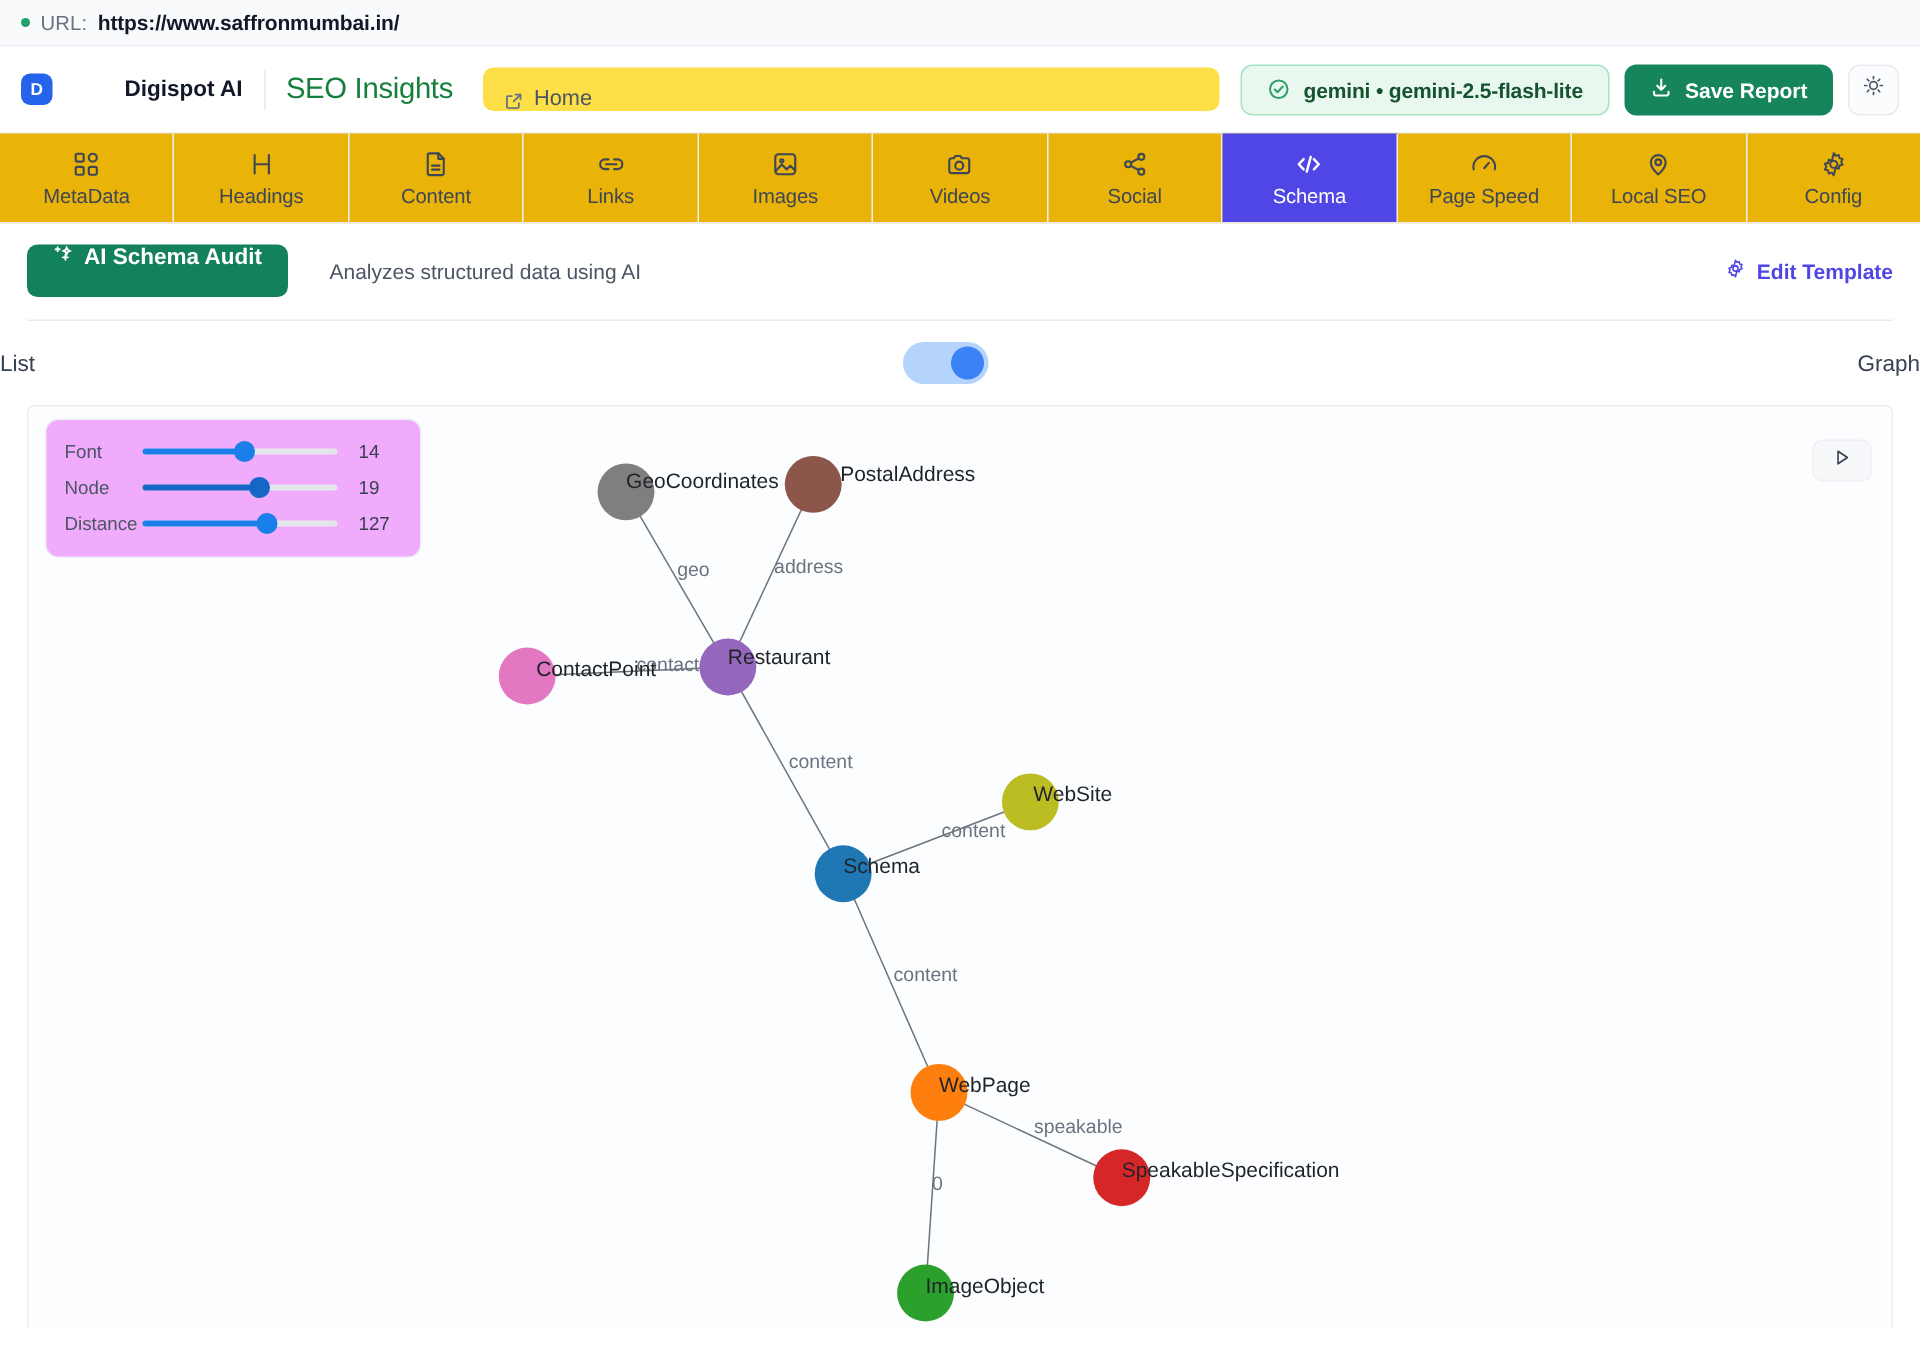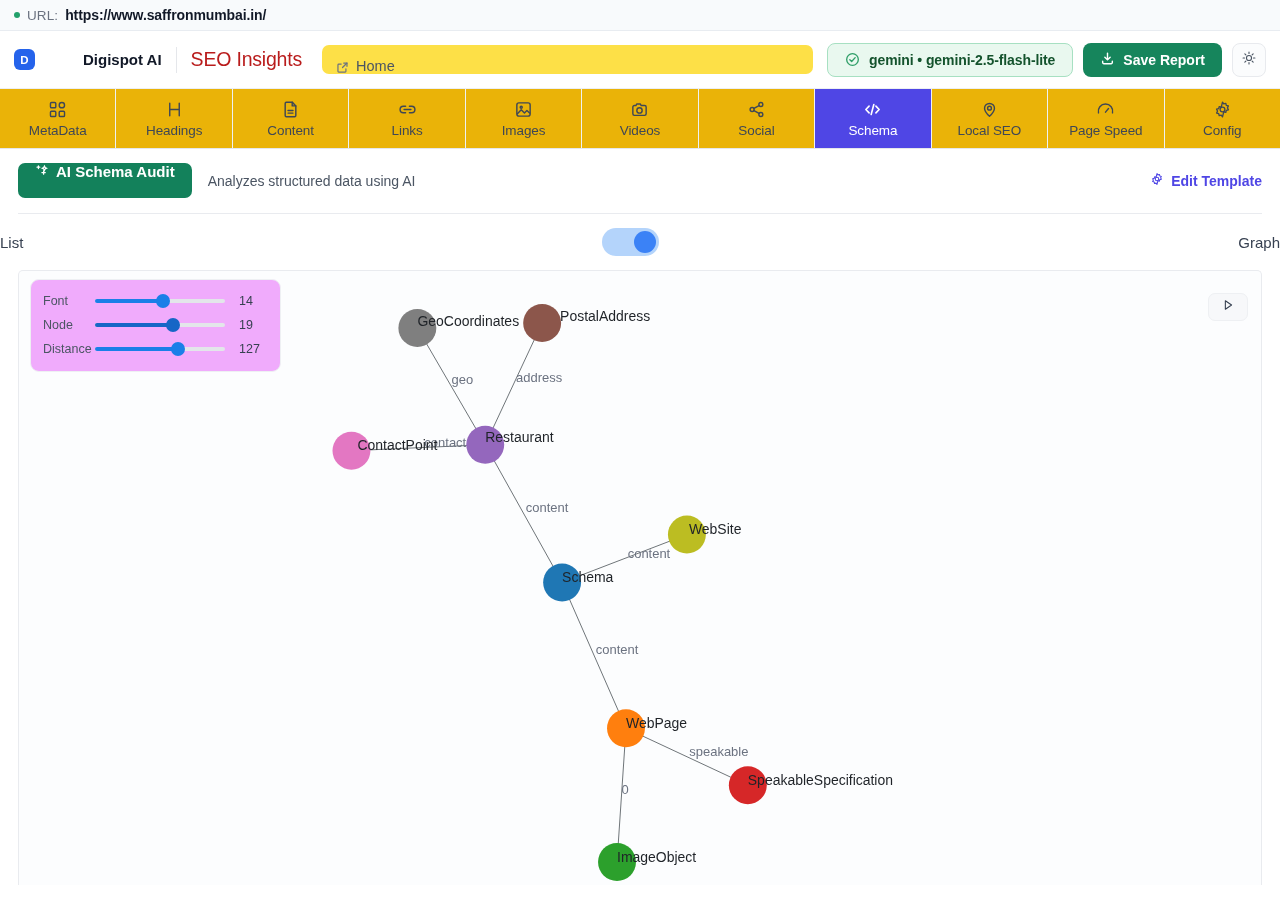--- a/index.html
+++ b/index.html
@@ -44,21 +44,21 @@
   }
   .brand { display: flex; align-items: center; gap: 8px; }
   .brand-badge {
     width: 21px; height: 21px; border-radius: 6px;
     background: #2563eb; color: #fff;
     font-size: 11.5px; font-weight: bold;
     display: flex; align-items: center; justify-content: center;
   }
   .brand-name { font-size: 15px; font-weight: bold; color: #111827; margin-left: 40px; }
   .vsep { width: 1px; height: 26px; background: #e5e7eb; margin: 0 14px; }
-  .page-title { font-size: 19.5px; color: #b91c1c; letter-spacing: -.2px; }
+  .page-title { font-size: 19.5px; color: #15803d; letter-spacing: -.2px; }
   .homebox {
     flex: 1 1 auto;
     margin-left: 20px; margin-right: 14px;
     height: 29px; border-radius: 7px;
     background: #fde047;
     display: flex; align-items: flex-end; gap: 7px;
     padding: 0 14px;
     max-width: 512px;
   }
   .homebox .lbl { font-size: 14.5px; color: #4b5563; }
@@ -119,21 +119,21 @@
     border-bottom: 1px solid #e9ebef;
   }
   .btn-audit {
     height: 35px; border-radius: 7px;
     background: #13815b; color: #fff;
     display: flex; gap: 8px;
     padding: 0 17px;
     font-size: 15px; font-weight: bold; border: none; cursor: pointer;
     font-family: inherit;
   }
-  .audit-desc { font-size: 14px; color: #4b5563; margin-left: 16px; }
+  .audit-desc { font-size: 14px; color: #4b5563; margin-left: 28px; }
   .edit-tpl {
     margin-left: auto;
     display: flex; align-items: center; gap: 7px;
     color: #4f46e5; font-size: 14px; font-weight: bold; cursor: pointer;
   }
 
   
   .togglerow {
     display: flex; align-items: center; justify-content: space-between;
     gap: 17px; height: 56px;
@@ -349,36 +349,36 @@
     <span class="ti">
       <svg viewBox="0 0 22 20" width="21" height="19" fill="none" stroke="currentColor" stroke-width="1.7" stroke-linecap="round" stroke-linejoin="round">
         <path d="M7.4 6.4L4 10l3.4 3.6M14.6 6.4L18 10l-3.4 3.6M12.4 4.8l-2.8 10.4"></path>
       </svg>
     </span>
     <span class="tl">Schema</span>
   </div>
 
   <div class="tab">
     <span class="ti">
+      <svg viewBox="0 0 22 20" width="21" height="19" fill="none" stroke="currentColor" stroke-width="1.5" stroke-linecap="round" stroke-linejoin="round">
+        <path d="M3.6 13.6a7.6 7.6 0 1 1 14.8 0"></path>
+        <path d="M11 12.8l3.2-3.8"></path>
+      </svg>
+    </span>
+    <span class="tl">Page Speed</span>
+  </div>
+
+  <div class="tab">
+    <span class="ti">
       <svg viewBox="0 0 20 20" width="19" height="19" fill="none" stroke="currentColor" stroke-width="1.5" stroke-linecap="round" stroke-linejoin="round">
         <path d="M10 17.2s5.2-4.6 5.2-8.4A5.2 5.2 0 0 0 4.8 8.8c0 3.8 5.2 8.4 5.2 8.4z"></path>
         <circle cx="10" cy="8.6" r="2"></circle>
       </svg>
     </span>
     <span class="tl">Local SEO</span>
-  </div>
-
-  <div class="tab">
-    <span class="ti">
-      <svg viewBox="0 0 22 20" width="21" height="19" fill="none" stroke="currentColor" stroke-width="1.5" stroke-linecap="round" stroke-linejoin="round">
-        <path d="M3.6 13.6a7.6 7.6 0 1 1 14.8 0"></path>
-        <path d="M11 12.8l3.2-3.8"></path>
-      </svg>
-    </span>
-    <span class="tl">Page Speed</span>
   </div>
 
   <div class="tab">
     <span class="ti">
       <svg viewBox="0 0 20 20" width="19" height="19" fill="none" stroke="currentColor" stroke-width="1.4" stroke-linecap="round" stroke-linejoin="round">
         <circle cx="10" cy="10" r="2.5"></circle>
         <path d="M10 2.2l1.3 1.9 2.2-.6.5 2.2 2.2.6-1 2 1 2-2.2.6-.5 2.2-2.2-.6L10 17.8l-1.3-1.9-2.2.6-.5-2.2-2.2-.6 1-2-1-2 2.2-.6.5-2.2 2.2.6z"></path>
       </svg>
     </span>
     <span class="tl">Config</span>

